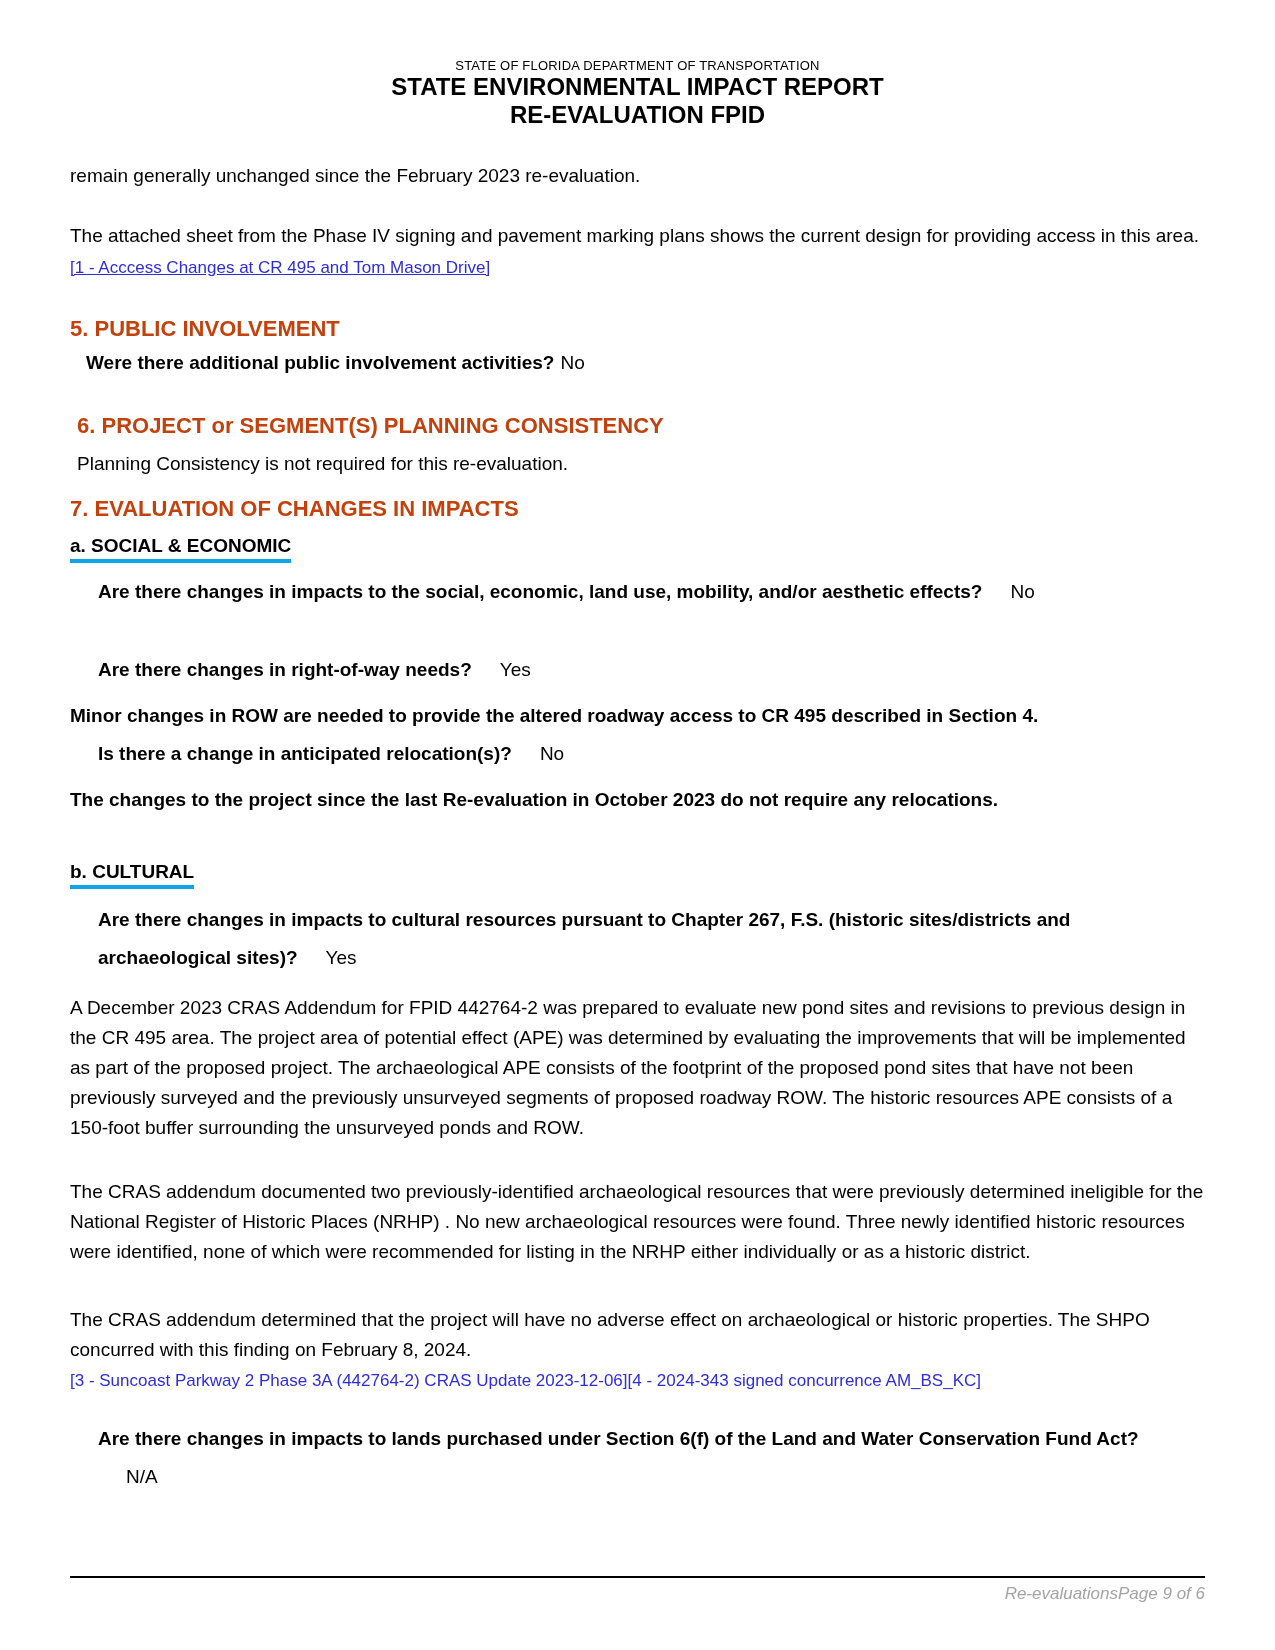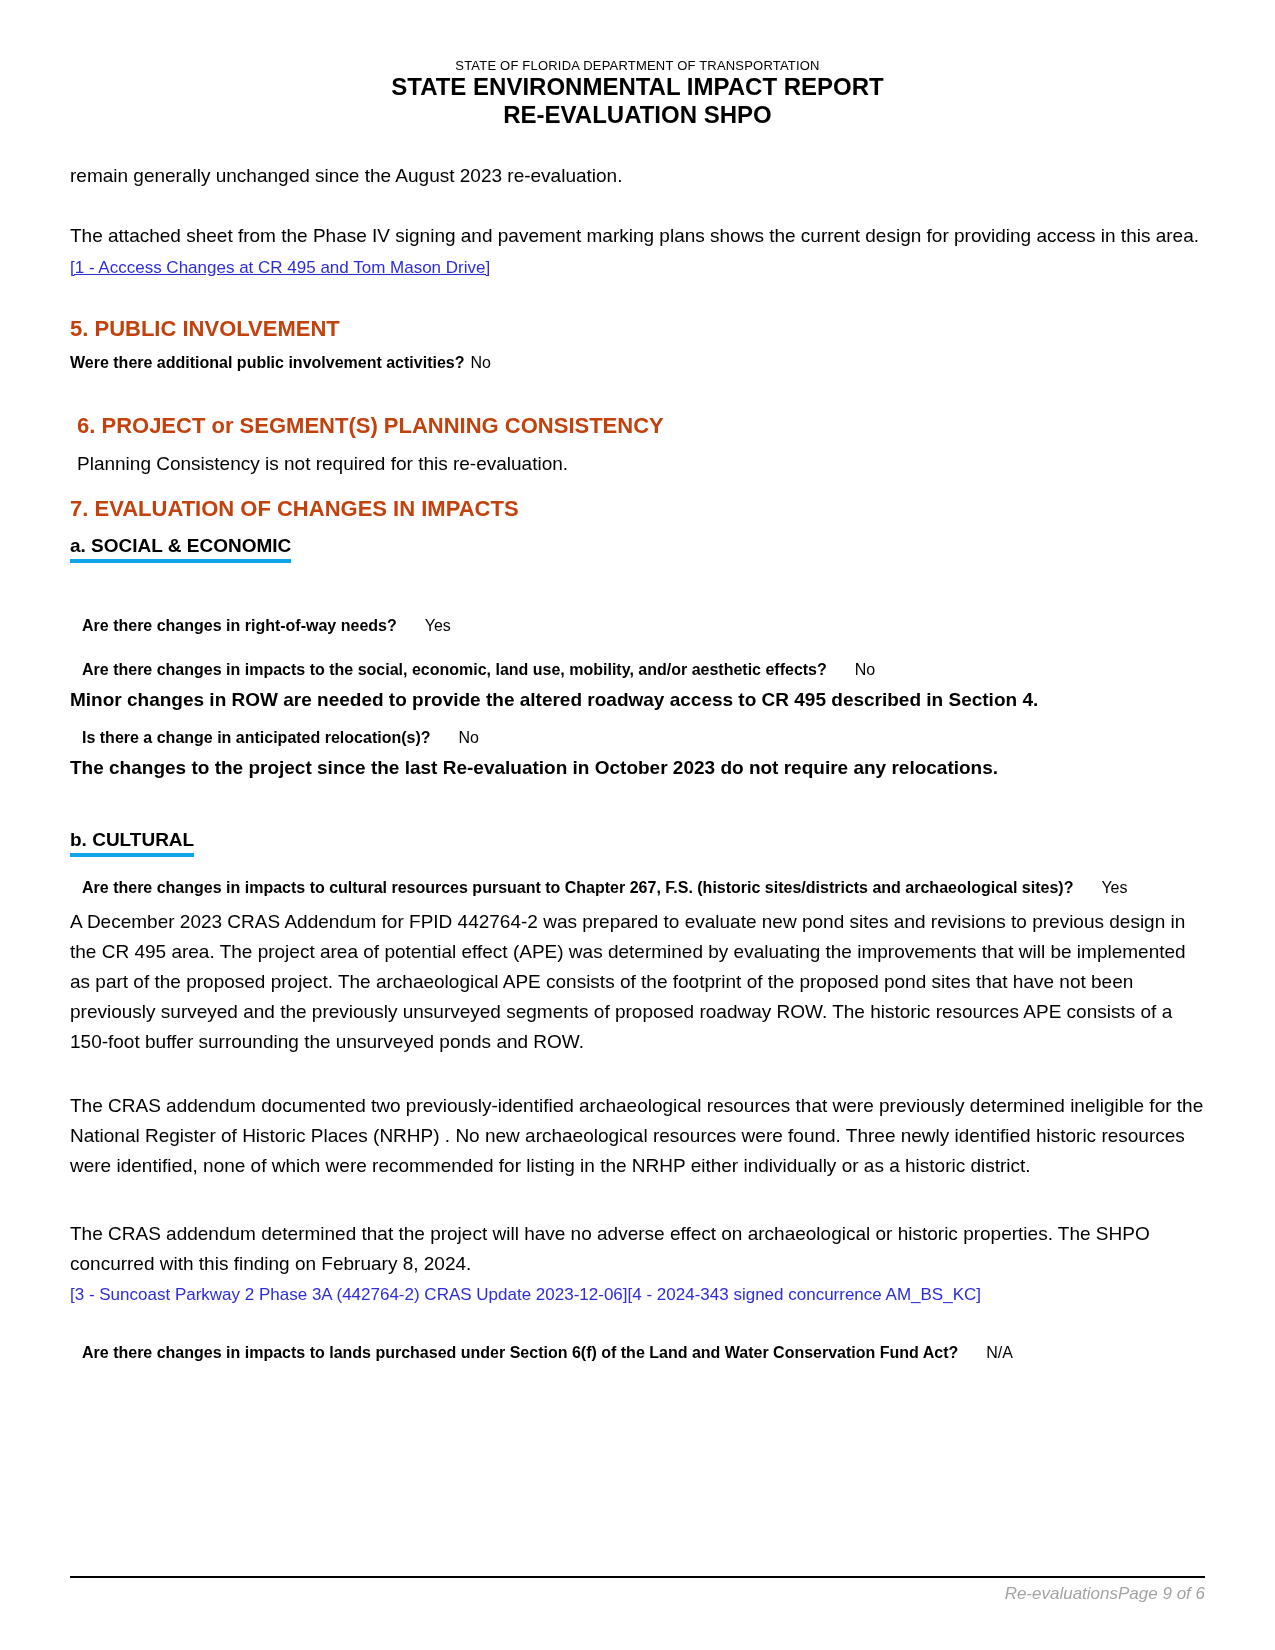--- a/index.html
+++ b/index.html
@@ -71,23 +71,23 @@
     display: inline-block;
     font-size: 19px;
     font-weight: bold;
     line-height: 23px;
     border-bottom: 4px solid #0ea5e9;
     padding-bottom: 2px;
   }
 
   
   .question-row {
-    font-size: 16px;
+    font-size: 19px;
     line-height: 30px;
-    margin: 0;
+    margin: 16px;
     padding-left: 12px;
   }
   .question-row .q { font-weight: bold; }
   .answer { margin-left: 28px; font-weight: normal; }
   .answer-tight { margin-left: 6px; font-weight: normal; }
   .tall { line-height: 38px; }
 
   .q5-row { margin-top: 6px; padding-left: 0; }
   .p6-body { margin-top: 10px; padding-left: 7px; }
   .q1-row { margin-top: 14px; }
@@ -119,44 +119,44 @@
 </style>
 </head>
 <body>
 
 <div class="page">
   <div class="content">
 
     <div class="doc-header">
       <div class="agency-line">STATE OF FLORIDA DEPARTMENT OF TRANSPORTATION</div>
       <div class="doc-title">STATE ENVIRONMENTAL IMPACT REPORT</div>
-      <div class="doc-title">RE-EVALUATION SHPO</div>
+      <div class="doc-title">RE-EVALUATION FPID</div>
     </div>
 
-    <p class="body-text intro-1">remain generally unchanged since the August 2023 re-evaluation.</p>
+    <p class="body-text intro-1">remain generally unchanged since the February 2023 re-evaluation.</p>
 
     <p class="body-text intro-2">The attached sheet from the Phase IV signing and pavement marking plans shows the current design for providing access in this area.</p>
 
     <p class="link-row"><a class="doc-link">[1 - Acccess Changes at CR 495 and Tom Mason Drive]</a></p>
 
     <h2 class="section-heading h5">5. PUBLIC INVOLVEMENT</h2>
 
     <p class="question-row q5-row"><span class="q">Were there additional public involvement activities?</span><span class="answer-tight">No</span></p>
 
     <h2 class="section-heading h6">6. PROJECT or SEGMENT(S) PLANNING CONSISTENCY</h2>
 
     <p class="body-text p6-body">Planning Consistency is not required for this re-evaluation.</p>
 
     <h2 class="section-heading h7">7. EVALUATION OF CHANGES IN IMPACTS</h2>
 
     <p class="subheading-row"><span class="subheading">a. SOCIAL &amp; ECONOMIC</span></p>
 
+    <p class="question-row q1-row"><span class="q">Are there changes in impacts to the social, economic, land use, mobility, and/or aesthetic effects?</span><span class="answer">No</span></p>
+
     <p class="question-row q2-row"><span class="q">Are there changes in right-of-way needs?</span><span class="answer">Yes</span></p>
-
-    <p class="question-row q1-row"><span class="q">Are there changes in impacts to the social, economic, land use, mobility, and/or aesthetic effects?</span><span class="answer">No</span></p>
 
     <p class="body-text note"><span>Minor changes in ROW are needed to provide the altered roadway access to CR 495 described in </span><b>Section 4</b><span>.</span></p>
 
     <p class="question-row q3-row"><span class="q">Is there a change in anticipated relocation(s)?</span><span class="answer">No</span></p>
 
     <p class="body-text note">The changes to the project since the last Re-evaluation in October 2023 do not require any relocations.</p>
 
     <p class="subheading-row" style="margin-top:45px"><span class="subheading">b. CULTURAL</span></p>
 
     <p class="question-row tall qcult-row"><span class="q">Are there changes in impacts to cultural resources pursuant to Chapter 267, F.S. (historic sites/districts and archaeological sites)?</span><span class="answer">Yes</span></p>

